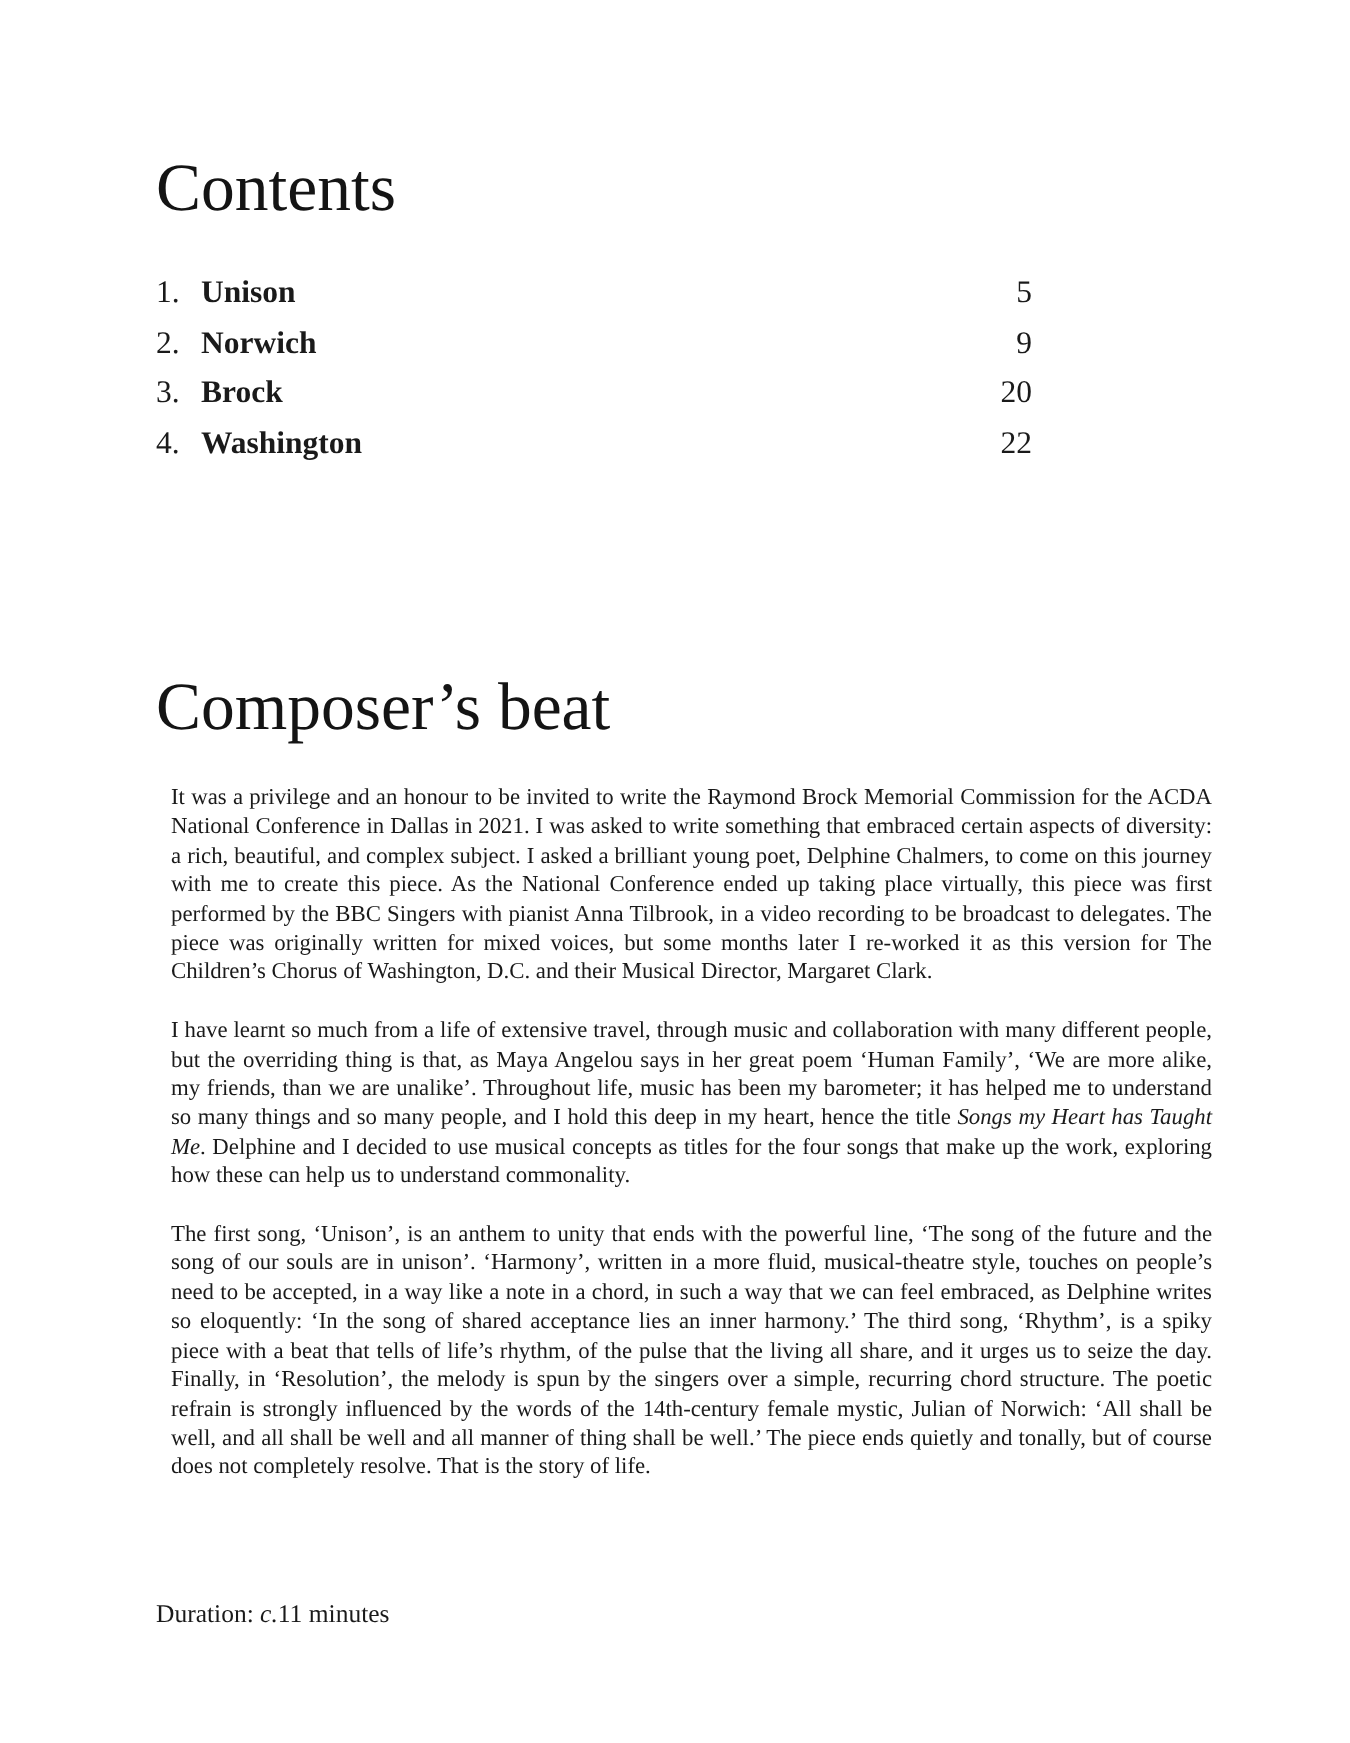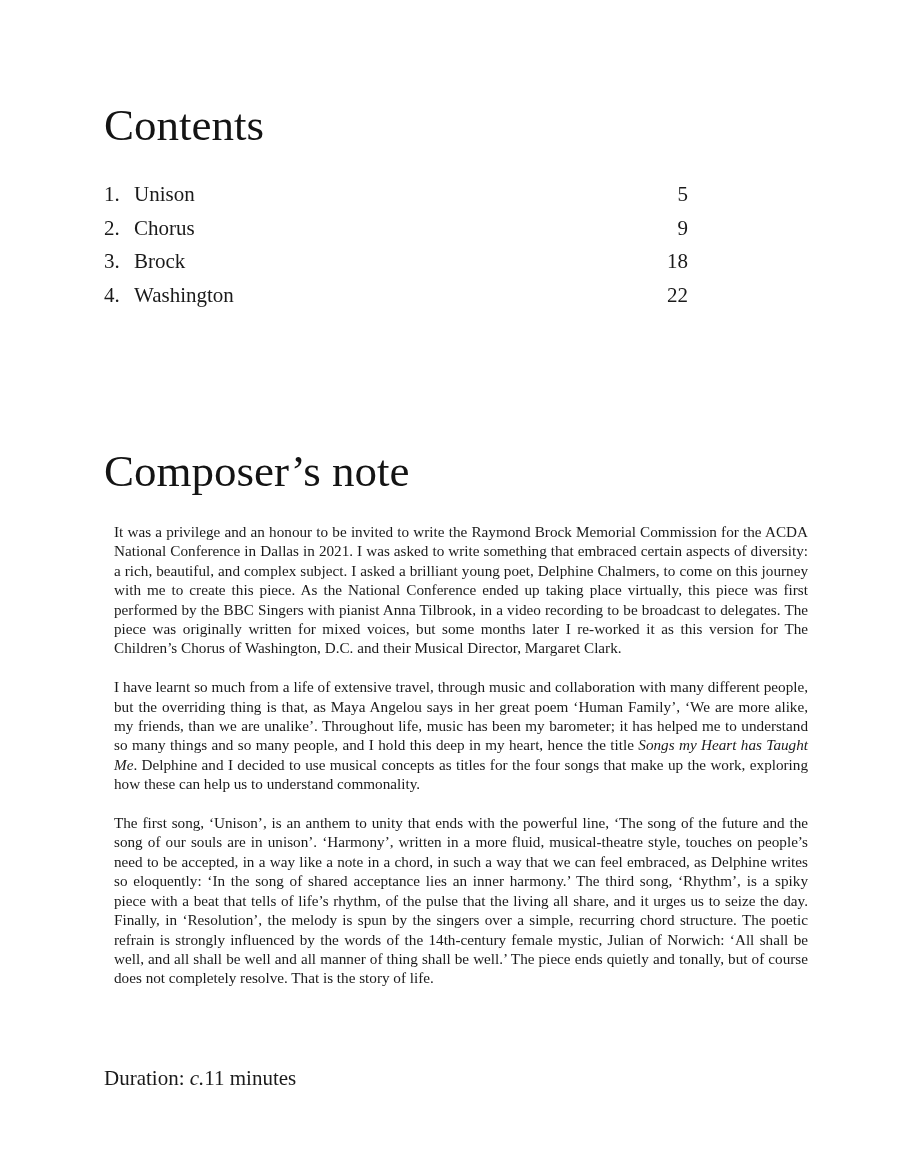--- a/index.html
+++ b/index.html
@@ -39,20 +39,21 @@
   .toc-row {
     display: flex;
     line-height: 33.6px;
   }
   .toc-num {
     width: 30px;
     flex: 0 0 30px;
   }
   .toc-title {
     flex: 1 1 auto;
+    font-weight: bold;
   }
   .toc-page {
     flex: 0 0 auto;
     text-align: right;
   }
 
   .note-body {
     position: absolute;
     left: 114px;
     top: 522px;
@@ -66,55 +67,55 @@
   }
   .note-body i, .duration i {
     font-style: italic;
   }
 
   .duration {
     position: absolute;
     left: 104px;
     top: 1066px;
     margin: 0;
-    font-size: 21px;
+    font-size: 17px;
     line-height: 1.15;
   }
 </style>
 </head>
 <body>
 
 <div class="page">
 
   <h1 id="contents-heading" class="section-heading">Contents</h1>
 
   <div class="toc" id="toc">
       <div class="toc-row">
         <span class="toc-num">1.</span>
         <span class="toc-title">Unison</span>
         <span class="toc-page">5</span>
       </div>
       <div class="toc-row">
         <span class="toc-num">2.</span>
-        <span class="toc-title">Chorus</span>
+        <span class="toc-title">Norwich</span>
         <span class="toc-page">9</span>
       </div>
       <div class="toc-row">
         <span class="toc-num">3.</span>
         <span class="toc-title">Brock</span>
-        <span class="toc-page">18</span>
+        <span class="toc-page">20</span>
       </div>
       <div class="toc-row">
         <span class="toc-num">4.</span>
         <span class="toc-title">Washington</span>
         <span class="toc-page">22</span>
       </div>
     </div>
 
-  <h1 id="note-heading" class="section-heading">Composer’s note</h1>
+  <h1 id="note-heading" class="section-heading">Composer’s beat</h1>
 
   <div class="note-body" id="note-body">
       <p><span>It was a privilege and an honour to be invited to write the Raymond Brock Memorial Commission for the ACDA National Conference in Dallas in 2021. I was asked to write something that embraced certain aspects of diversity: a rich, beautiful, and complex subject. I asked a brilliant young poet, Delphine Chalmers, to come on this journey with me to create this piece. As the National Conference ended up taking place virtually, this piece was first performed by the BBC Singers with pianist Anna Tilbrook, in a video recording to be broadcast to delegates. The piece was originally written for mixed voices, but some months later I re-worked it as this version for The Children’s Chorus of Washington, D.C. and their Musical Director, Margaret Clark.</span></p>
       <p><span>I have learnt so much from a life of extensive travel, through music and collaboration with many different people, but the overriding thing is that, as Maya Angelou says in her great poem ‘Human Family’, ‘We are more alike, my friends, than we are unalike’. Throughout life, music has been my barometer; it has helped me to understand so many things and so many people, and I hold this deep in my heart, hence the title </span><i>Songs my Heart has Taught Me</i><span>. Delphine and I decided to use musical concepts as titles for the four songs that make up the work, exploring how these can help us to understand commonality.</span></p>
       <p><span>The first song, ‘Unison’, is an anthem to unity that ends with the powerful line, ‘The song of the future and the song of our souls are in unison’. ‘Harmony’, written in a more fluid, musical-theatre style, touches on people’s need to be accepted, in a way like a note in a chord, in such a way that we can feel embraced, as Delphine writes so eloquently: ‘In the song of shared acceptance lies an inner harmony.’ The third song, ‘Rhythm’, is a spiky piece with a beat that tells of life’s rhythm, of the pulse that the living all share, and it urges us to seize the day. Finally, in ‘Resolution’, the melody is spun by the singers over a simple, recurring chord structure. The poetic refrain is strongly influenced by the words of the 14th-century female mystic, Julian of Norwich: ‘All shall be well, and all shall be well and all manner of thing shall be well.’ The piece ends quietly and tonally, but of course does not completely resolve. That is the story of life.</span></p>
     </div>
 
   <p class="duration">
     <span>Duration: </span><i>c.</i><span>11 minutes</span>
   </p>

